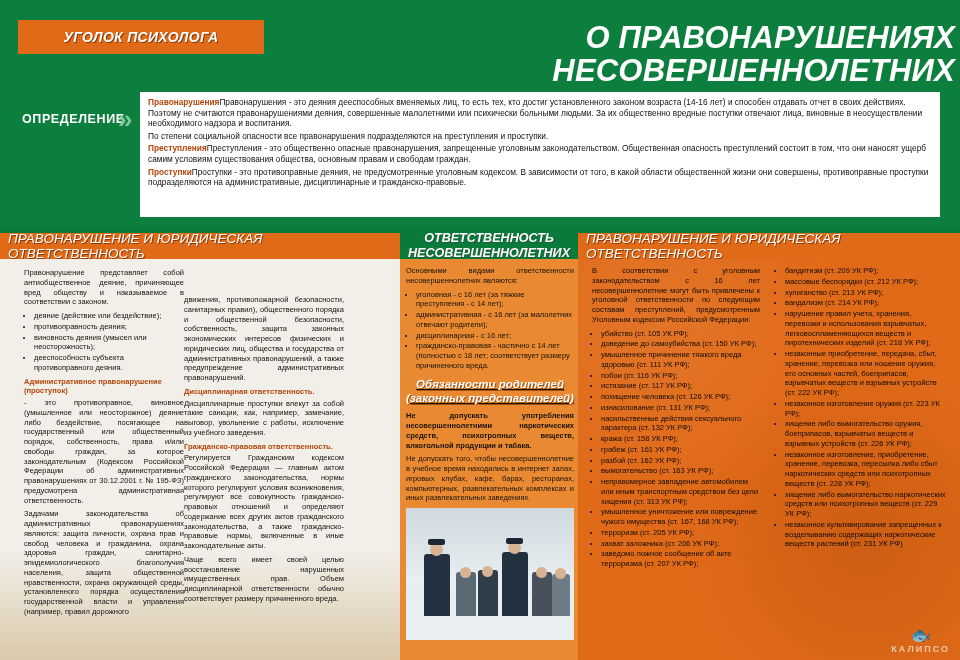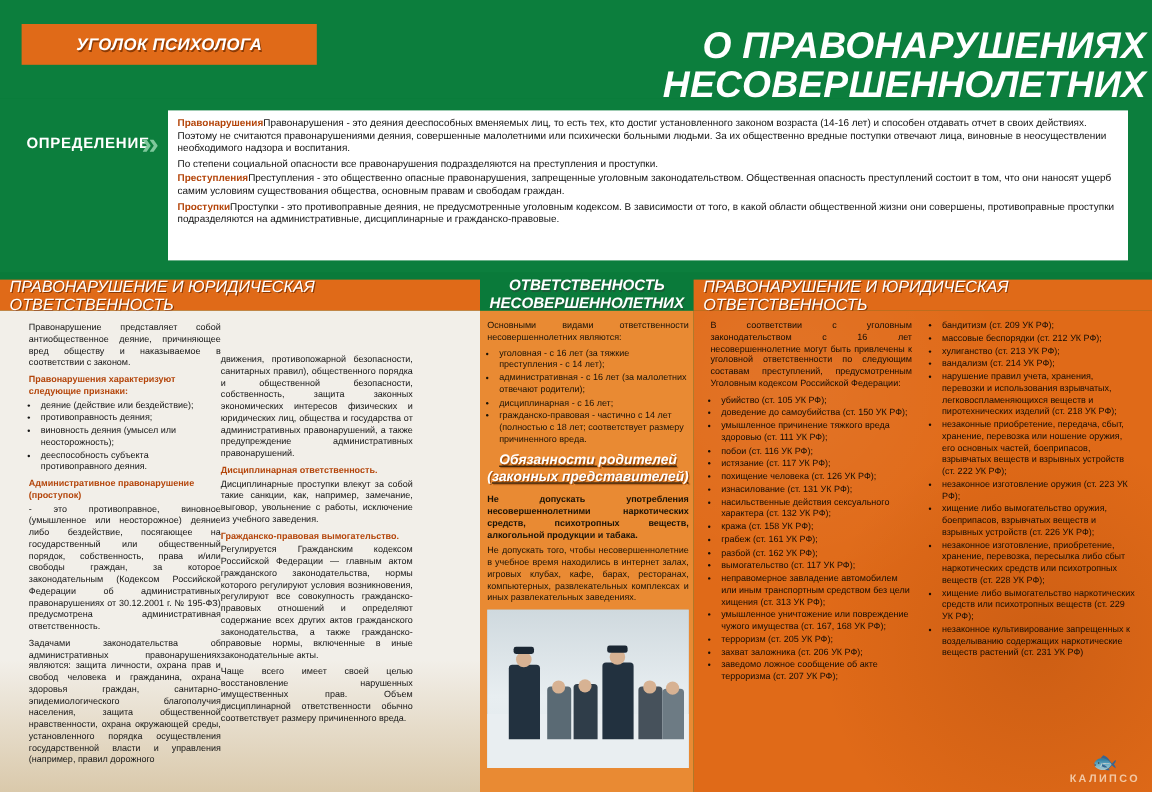--- a/index.html
+++ b/index.html
@@ -196,37 +196,36 @@
   <div class="bar" id="bar-right">
     <span>Правонарушение и юридическая ответственность</span>
   </div>
 
   <div class="panel-left">
     <div class="panel-left-bgnote"></div>
   </div>
 
   <div class="col" id="col1">
     <p>Правонарушение представляет собой антиобщественное деяние, причиняющее вред обществу и наказываемое в соответствии с законом.</p>
-    <span class="h">Правонарушения характеризуют следующие признаки:</span>
     <ul>
       <li>деяние (действие или бездействие);</li>
       <li>противоправность деяния;</li>
       <li>виновность деяния (умысел или неосторожность);</li>
       <li>дееспособность субъекта противоправного деяния.</li>
     </ul>
     <span class="h">Административное правонарушение (проступок)</span>
     <p>- это противоправное, виновное (умышленное или неосторожное) деяние либо бездействие, посягающее на государственный или общественный порядок, собственность, права и/или свободы граждан, за которое законодательным (Кодексом Российской Федерации об административных правонарушениях от 30.12.2001 г. № 195-ФЗ) предусмотрена административная ответственность.</p>
     <p>Задачами законодательства об административных правонарушениях являются: защита личности, охрана прав и свобод человека и гражданина, охрана здоровья граждан, санитарно-эпидемиологического благополучия населения, защита общественной нравственности, охрана окружающей среды, установленного порядка осуществления государственной власти и управления (например, правил дорожного</p>
   </div>
 
   <div class="col" id="col2">
     <p>движения, противопожарной безопасности, санитарных правил), общественного порядка и общественной безопасности, собственность, защита законных экономических интересов физических и юридических лиц, общества и государства от административных правонарушений, а также предупреждение административных правонарушений.</p>
     <span class="h">Дисциплинарная ответственность.</span>
     <p>Дисциплинарные проступки влекут за собой такие санкции, как, например, замечание, выговор, увольнение с работы, исключение из учебного заведения.</p>
-    <span class="h">Гражданско-правовая вымогательство.</span>
+    <span class="h">Гражданско-правовая ответственность.</span>
     <p>Регулируется Гражданским кодексом Российской Федерации — главным актом гражданского законодательства, нормы которого регулируют условия возникновения, регулируют все совокупность гражданско-правовых отношений и определяют содержание всех других актов гражданского законодательства, а также гражданско-правовые нормы, включенные в иные законодательные акты.</p>
     <p>Чаще всего имеет своей целью восстановление нарушенных имущественных прав. Объем дисциплинарной ответственности обычно соответствует размеру причиненного вреда.</p>
   </div>
 
   <div class="panel-mid"></div>
   <div class="col" id="colmid">
     <p>Основными видами ответственности несовершеннолетних являются:</p>
     <ul>
       <li>уголовная - с 16 лет (за тяжкие преступления - с 14 лет);</li>
       <li>административная - с 16 лет (за малолетних отвечают родители);</li>
@@ -271,21 +270,21 @@
       <li>доведение до самоубийства (ст. 150 УК РФ);</li>
       <li>умышленное причинение тяжкого вреда здоровью (ст. 111 УК РФ);</li>
       <li>побои (ст. 116 УК РФ);</li>
       <li>истязание (ст. 117 УК РФ);</li>
       <li>похищение человека (ст. 126 УК РФ);</li>
       <li>изнасилование (ст. 131 УК РФ);</li>
       <li>насильственные действия сексуального характера (ст. 132 УК РФ);</li>
       <li>кража (ст. 158 УК РФ);</li>
       <li>грабеж (ст. 161 УК РФ);</li>
       <li>разбой (ст. 162 УК РФ);</li>
-      <li>вымогательство (ст. 117 УК РФ);</li>
+      <li>вымогательство (ст. 163 УК РФ);</li>
       <li>неправомерное завладение автомобилем или иным транспортным средством без цели хищения (ст. 313 УК РФ);</li>
       <li>умышленное уничтожение или повреждение чужого имущества (ст. 167, 168 УК РФ);</li>
       <li>терроризм (ст. 205 УК РФ);</li>
       <li>захват заложника (ст. 206 УК РФ);</li>
       <li>заведомо ложное сообщение об акте терроризма (ст. 207 УК РФ);</li>
     </ul>
   </div>
 
   <div class="col" id="col4">
     <ul>

